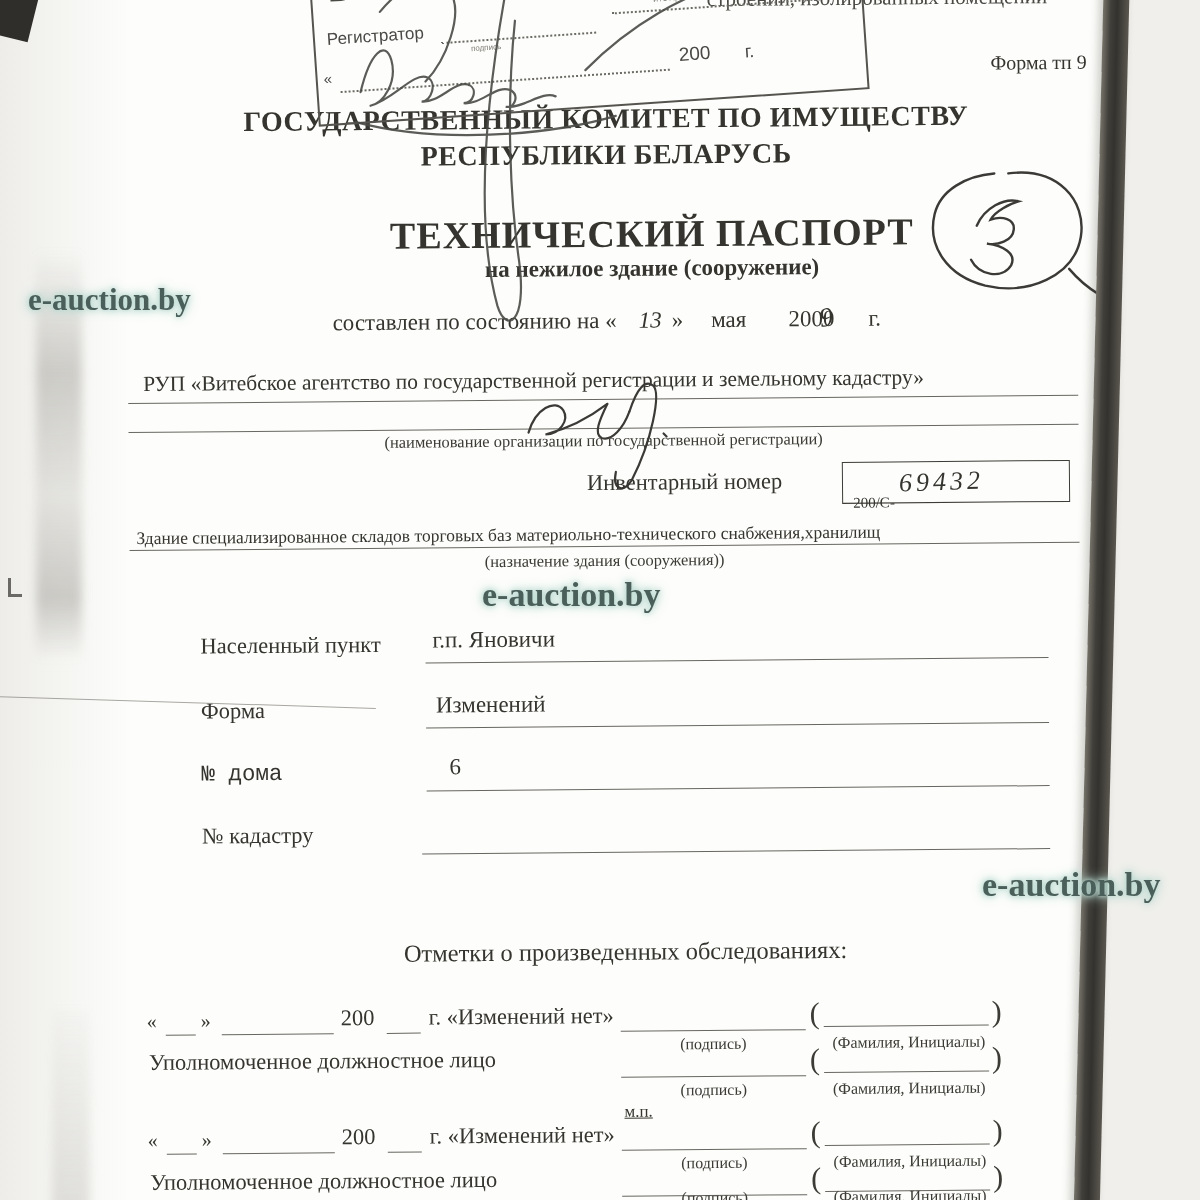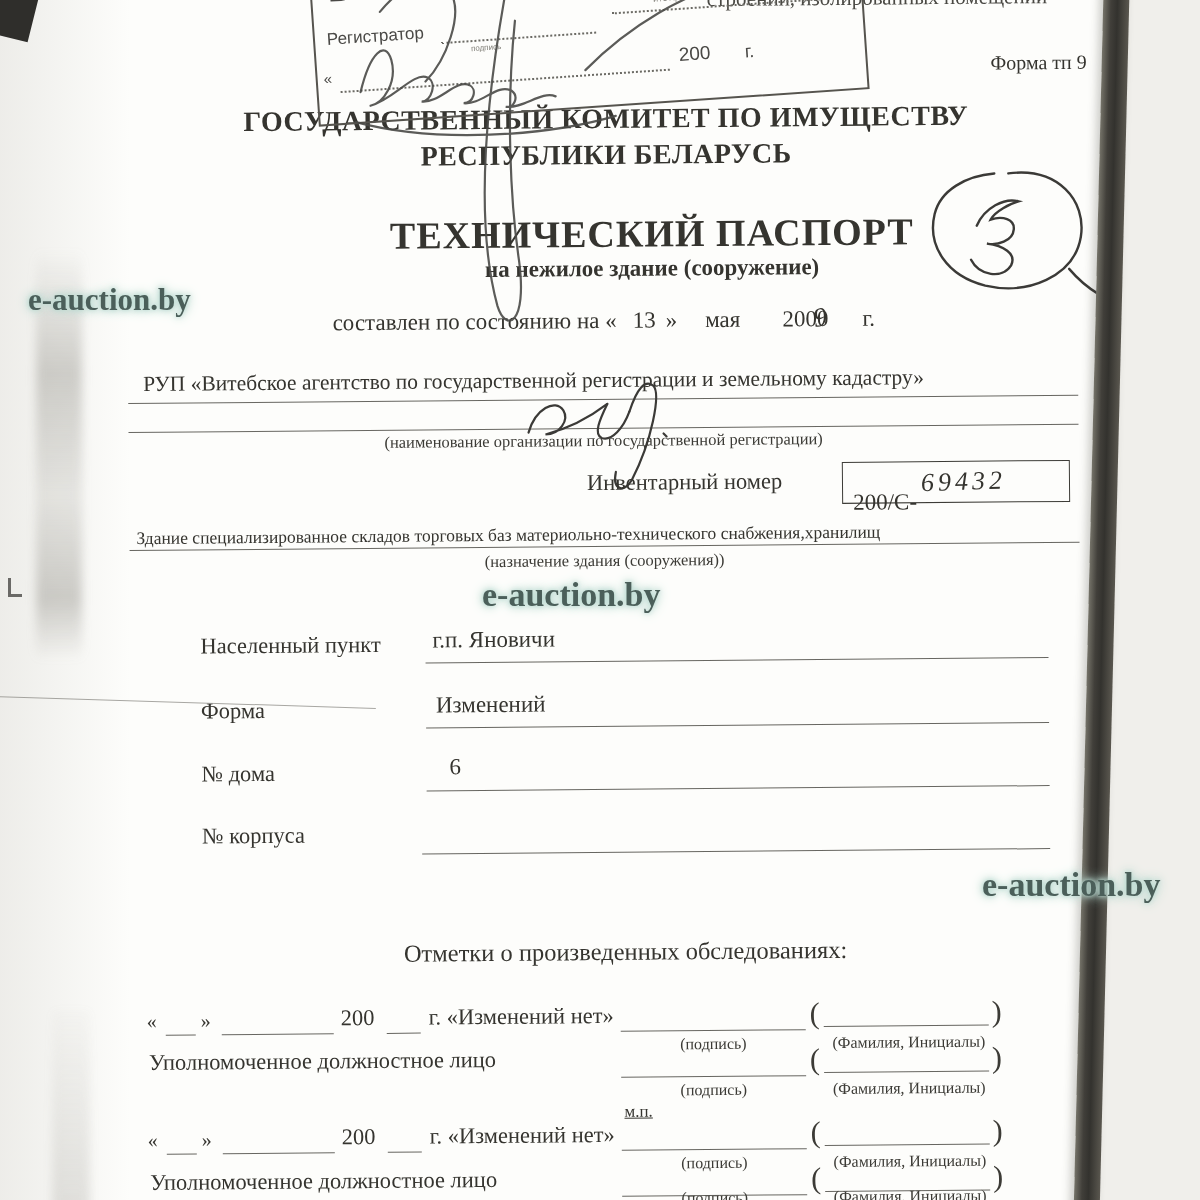--- a/index.html
+++ b/index.html
@@ -93,21 +93,21 @@
     <svg class="abs" style="left:922px;top:165px;" width="190" height="145" viewBox="0 0 190 145">
       <g fill="none" stroke="#3b3a37" stroke-width="2.4" stroke-linecap="round">
         <path d="M 90,12 C 140,6 168,40 162,76 C 155,116 108,134 66,124 C 28,114 8,84 16,52 C 22,28 48,14 76,12"></path>
         <path d="M 150,108 C 160,120 170,128 180,134"></path>
         <path d="M 58,64 C 66,46 86,36 100,40 C 92,42 76,50 72,58 C 84,54 96,58 95,68 C 94,80 78,84 68,82 C 84,84 98,92 92,104 C 83,118 60,114 52,98"></path>
       </g>
     </svg>
 
     <div class="abs serif ink" style="left:335px;top:308px;font-size:23px;display:flex;align-items:baseline;">
       <span>составлен по состоянию на «</span>
-      <span style="margin-left:16px;">13</span>
+      <span style="margin-left:22px;font-style:italic;">13</span>
       <span style="margin-left:10px;">»</span>
       <span style="margin-left:28px;">мая</span>
       <span style="margin-left:42px;">200</span>
       <span class="abs-wrap" style="position:relative;">
         <span>0</span>
         <span class="hand" style="position:absolute;left:-3px;top:-4px;font-size:27px;transform:rotate(-8deg);">9</span>
       </span>
       <span style="margin-left:34px;">г.</span>
     </div>
 
@@ -121,41 +121,41 @@
         <path d="M 104,32 C 96,48 90,62 98,66 C 108,70 120,56 126,40"></path>
         <path d="M 126,40 C 134,16 142,8 150,14 C 158,22 148,70 128,108 C 120,122 108,118 112,100"></path>
         <path d="M 160,62 l 3,3"></path>
       </g>
     </svg>
 
     <div class="abs serif soft cap" style="left:130px;top:431px;width:950px;font-size:16.5px;">(наименование организации по государственной регистрации)</div>
 
     <div class="abs serif ink" style="left:588px;top:470px;font-size:22.5px;">Инвентарный номер</div>
     <div class="abs" style="left:843px;top:464px;width:228px;height:42px;border:1.8px solid #3d3c37;display:flex;align-items:center;padding-left:10px;box-sizing:border-box;">
-      <span class="serif ink" style="font-size:23px;margin-top:40px;">200/С-</span>
+      <span class="serif ink" style="font-size:15px;margin-top:40px;">200/С-</span>
       <span class="serif ink hand" style="font-size:26px;letter-spacing:4px;margin-left:4px;transform:rotate(-1.5deg);">69432</span>
     </div>
 
     <div class="abs serif ink" style="left:137px;top:524px;font-size:17.5px;">Здание специализированное складов торговых баз материольно-технического снабжения,хранилищ</div>
     <div class="abs uline" style="left:130px;top:546px;width:950px;"></div>
     <div class="abs serif soft cap" style="left:130px;top:551px;width:950px;font-size:16.5px;">(назначение здания (сооружения))</div>
 
     <div class="abs serif ink" style="left:200px;top:630px;font-size:22.5px;">Населенный пункт</div>
     <div class="abs serif ink" style="left:432px;top:626px;font-size:23px;">г.п. Яновичи</div>
     <div class="abs uline" style="left:425px;top:661px;width:623px;"></div>
 
     <div class="abs serif ink" style="left:200px;top:695px;font-size:22.5px;">Форма</div>
     <div class="abs serif ink" style="left:435px;top:691px;font-size:23px;">Изменений</div>
     <div class="abs uline" style="left:425px;top:726px;width:623px;"></div>
 
-    <div class="abs serif ink" style="left:200px;top:758px;font-size:22.5px;">№ дома</div>
+    <div class="abs serif ink" style="left:200px;top:758px;font-size:22.5px;font-family:Liberation Mono, monospace;">№ дома</div>
     <div class="abs serif ink" style="left:448px;top:753px;font-size:23px;">6</div>
     <div class="abs uline" style="left:425px;top:789px;width:623px;"></div>
 
-    <div class="abs serif ink" style="left:200px;top:820px;font-size:22.5px;">№ корпуса</div>
+    <div class="abs serif ink" style="left:200px;top:820px;font-size:22.5px;">№ кадастру</div>
     <div class="abs serif ink" style="left:448px;top:816px;font-size:23px;"></div>
     <div class="abs uline" style="left:420px;top:852px;width:628px;"></div>
 
     <div class="abs serif ink" style="left:150px;top:938px;width:945px;text-align:center;font-size:24.5px;">Отметки о произведенных обследованиях:</div>
 
     <span class="abs serif ink" style="left:143px;top:1006px;font-size:20px;">«</span>
     <div class="abs uline" style="left:162px;top:1031px;width:30px;"></div>
     <span class="abs serif ink" style="left:197px;top:1006px;font-size:20px;">»</span>
     <div class="abs uline" style="left:218px;top:1031px;width:112px;"></div>
     <span class="abs serif ink" style="left:337px;top:1003px;font-size:22.5px;">200</span>

